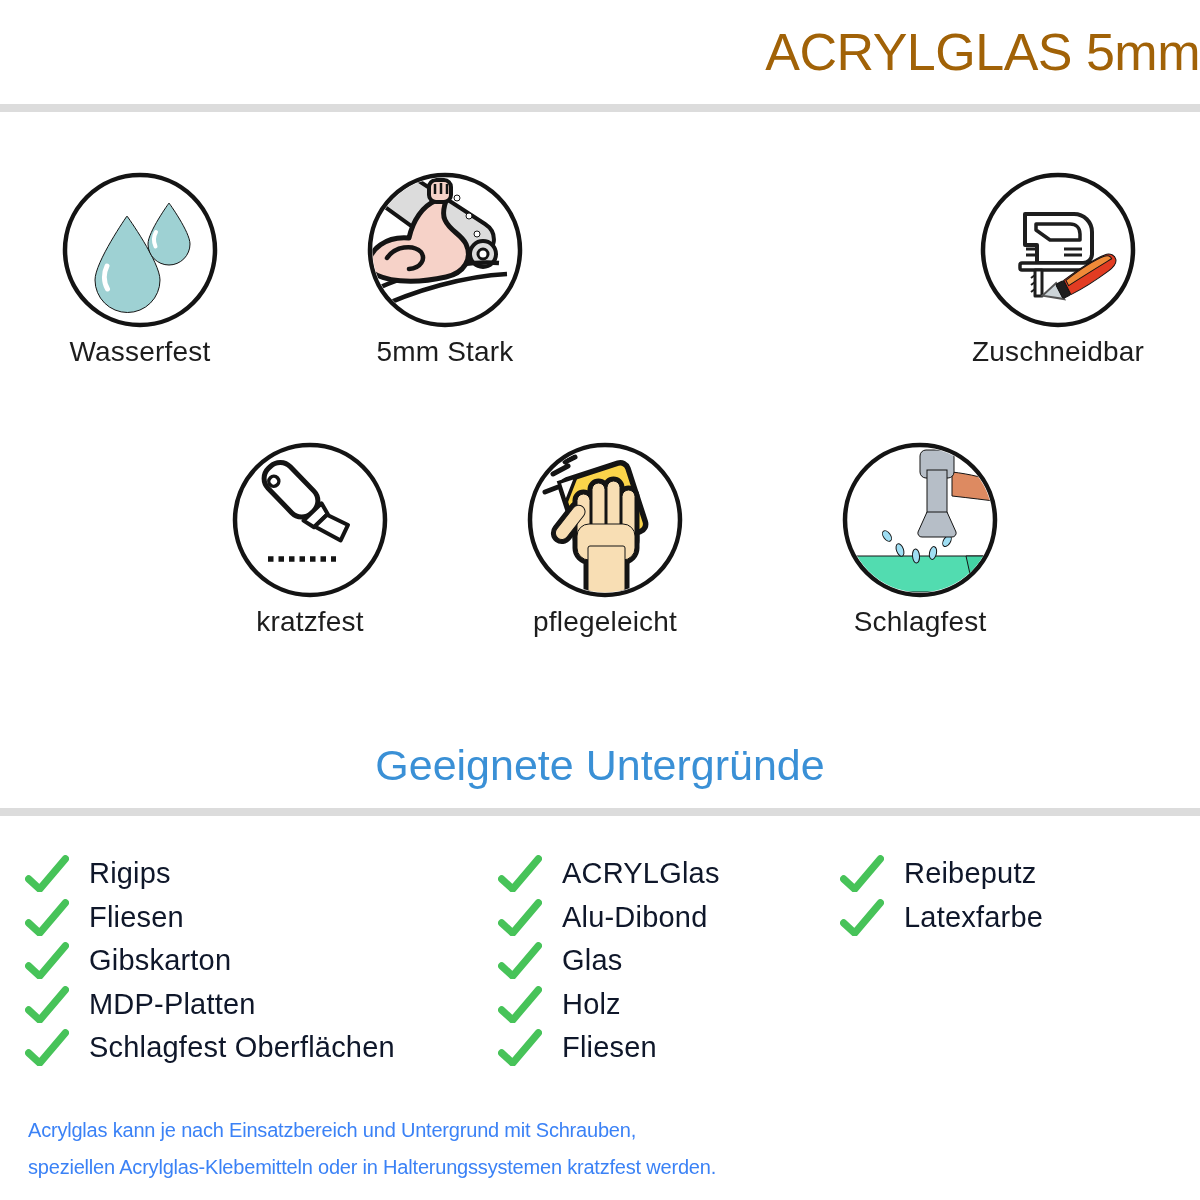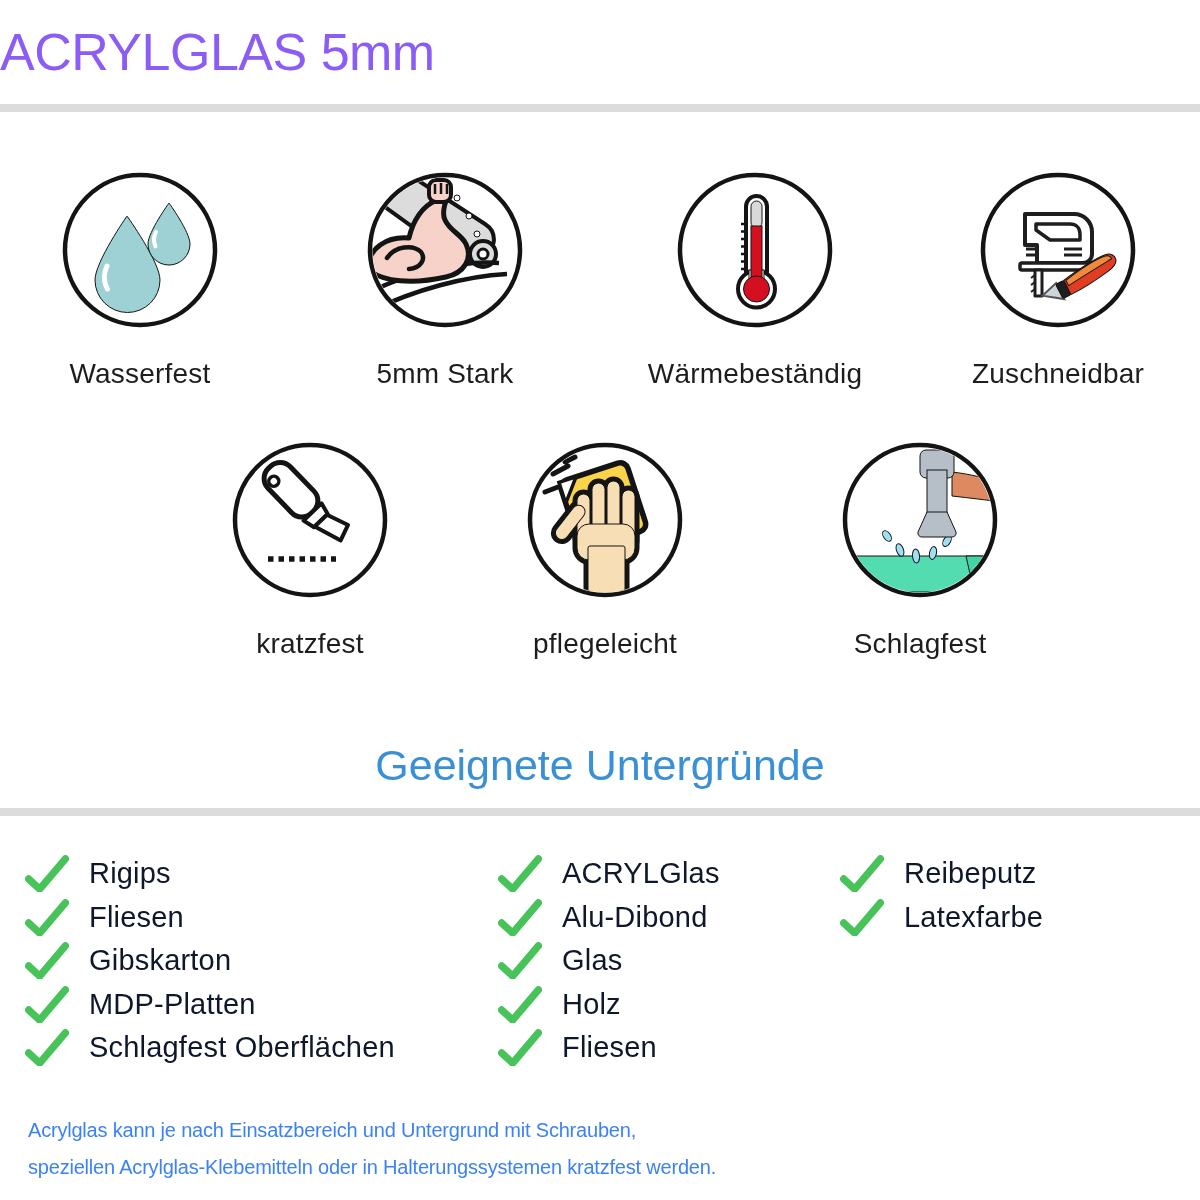--- a/index.html
+++ b/index.html
@@ -1,24 +1,24 @@
 <!DOCTYPE html>
 <html><head>
 <meta charset="utf-8">
 <style>
   html,body{margin:0;padding:0;background:#fff;}
   .page{position:relative;width:1200px;height:1200px;background:#ffffff;overflow:hidden;
         font-family:"Liberation Sans","DejaVu Sans",sans-serif;}
-  .title{position:absolute;top:22px;left:0;width:1200px;text-align:left;margin:0;
-         font-size:52px;font-weight:normal;letter-spacing:-.5px;color:#8b5cf6;}
+  .title{position:absolute;top:22px;left:0;width:1200px;text-align:right;margin:0;
+         font-size:52px;font-weight:normal;letter-spacing:-.5px;color:#a16207;}
   .bar{position:absolute;left:0;width:1200px;height:8px;background:#dcdcdc;}
   .bar1{top:104px;} .bar2{top:808px;}
   .feat{position:absolute;width:240px;text-align:center;}
   .feat svg{display:block;margin:0 auto;}
-  .feat .lbl{margin-top:28px;font-size:28px;color:#1d1d1d;letter-spacing:.2px;}
+  .feat .lbl{margin-top:6px;font-size:28px;color:#1d1d1d;letter-spacing:.2px;}
   .r1a{left:20px;top:170px;} .r1b{left:325px;top:170px;} .r1c{left:635px;top:170px;} .r1d{left:938px;top:170px;}
   .r2a{left:190px;top:440px;} .r2b{left:485px;top:440px;} .r2c{left:800px;top:440px;}
   .subhead{position:absolute;top:741px;left:0;width:1200px;text-align:center;margin:0;
            font-size:43px;font-weight:normal;color:#3a90d6;}
   .col{position:absolute;top:852px;list-style:none;margin:0;padding:0;}
   .col1{left:25px;} .col2{left:498px;} .col3{left:840px;}
   .col li{height:43.5px;display:flex;align-items:center;gap:20px;}
   .col li span{font-size:29px;color:#0f172a;letter-spacing:.2px;white-space:nowrap;}
   .footer{position:absolute;left:28px;top:1112px;margin:0;
           font-size:20px;line-height:37px;color:#3b82f6;letter-spacing:-.2px;}
@@ -62,33 +62,20 @@
         <path d="M-4,146 C50,118 104,106 142,104" stroke="#141414" stroke-width="4.5" fill="none"></path>
         <path d="M2,98 C4,78 22,66 44,68 C48,50 58,36 70,31 L83,25 C79,35 77,44 80,50 C85,61 96,64 101,74 C108,89 99,103 81,107 C50,114 16,113 2,98 Z" fill="#f6d2c8" stroke="#141414" stroke-width="5" stroke-linejoin="round"></path>
         <path d="M22,88 C30,76 48,74 56,82 C61,89 56,98 44,99" stroke="#141414" stroke-width="4.5" fill="none" stroke-linecap="round"></path>
         <rect x="64" y="10" width="22" height="22" rx="7" fill="#f6d2c8" stroke="#141414" stroke-width="4"></rect>
         <path d="M70,14 v10 M76,13 v11 M82,14 v10" stroke="#141414" stroke-width="2.5" fill="none"></path>
       </g>
     </svg>
     <div class="lbl">5mm Stark</div>
   </div>
 
-  <div class="feat r1c">
-    <svg class="cir" viewBox="0 0 160 160" width="160" height="160">
-      <circle cx="80" cy="80" r="75" fill="#fff" stroke="#141414" stroke-width="4.5"></circle>
-      <path d="M66,54 h8 M66,61.5 h8 M66,69 h8 M66,76.5 h8 M66,84 h8 M66,91.5 h8 M66,99 h8" stroke="#141414" stroke-width="2.5"></path>
-      <rect x="71" y="26" width="21" height="86" rx="10.5" fill="#fff" stroke="#141414" stroke-width="4"></rect>
-      <circle cx="81.5" cy="119" r="18.5" fill="#fff" stroke="#141414" stroke-width="4"></circle>
-      <rect x="74" y="100" width="15" height="16" fill="#fff"></rect>
-      <rect x="76" y="31" width="11" height="27" rx="5.5" fill="#d9d9d9"></rect>
-      <rect x="76" y="56" width="11" height="60" fill="#d40f20"></rect>
-      <circle cx="81.5" cy="119" r="13" fill="#d40f20"></circle>
-    </svg>
-    <div class="lbl">Wärmebeständig</div>
-  </div>
 
   <div class="feat r1d">
     <svg class="cir" viewBox="0 0 160 160" width="160" height="160">
       <circle cx="80" cy="80" r="75" fill="#fff" stroke="#141414" stroke-width="4.5"></circle>
       <g stroke="#1e1e1e" fill="#fff" stroke-linejoin="round">
         <path d="M47,44 H96 C106,44 114,52 114,62 V84 C114,89 110,93 105,93 H59 V75 H47 Z" stroke-width="4"></path>
         <path d="M58,54 H92 C98,54 102,58 102,64 V70 H72 L58,60 Z" stroke-width="3.5"></path>
         <path d="M86,79 h18 M86,85 h18" stroke-width="3"></path>
         <path d="M48,79 h10 M48,85 h10" stroke-width="3"></path>
         <rect x="42" y="93" width="72" height="7" rx="2" stroke-width="3.5"></rect>

